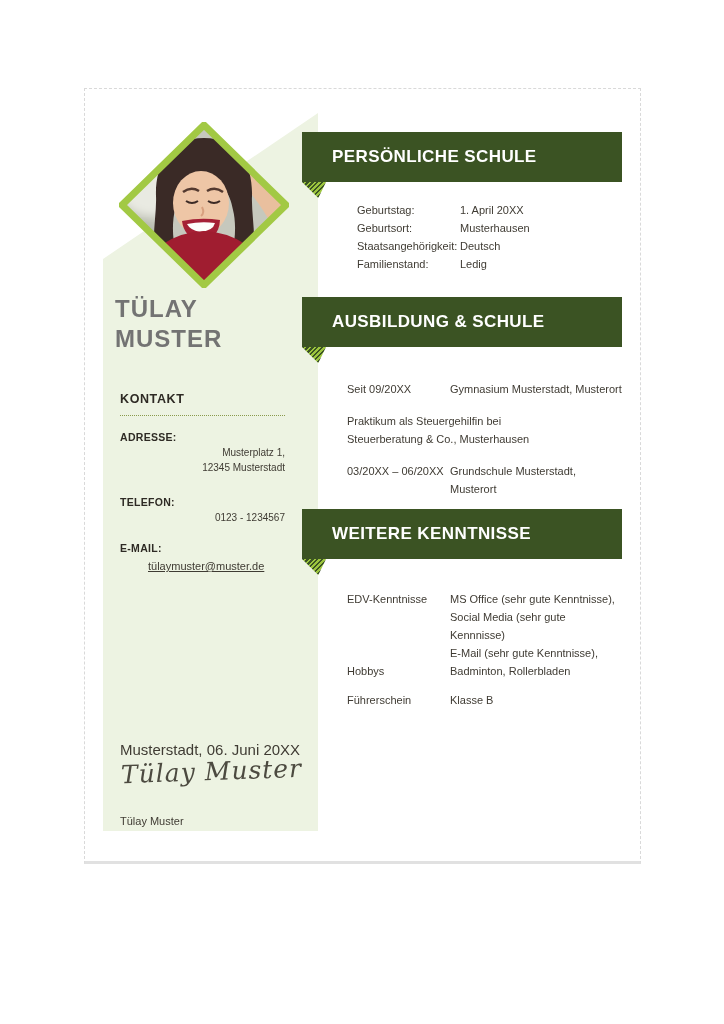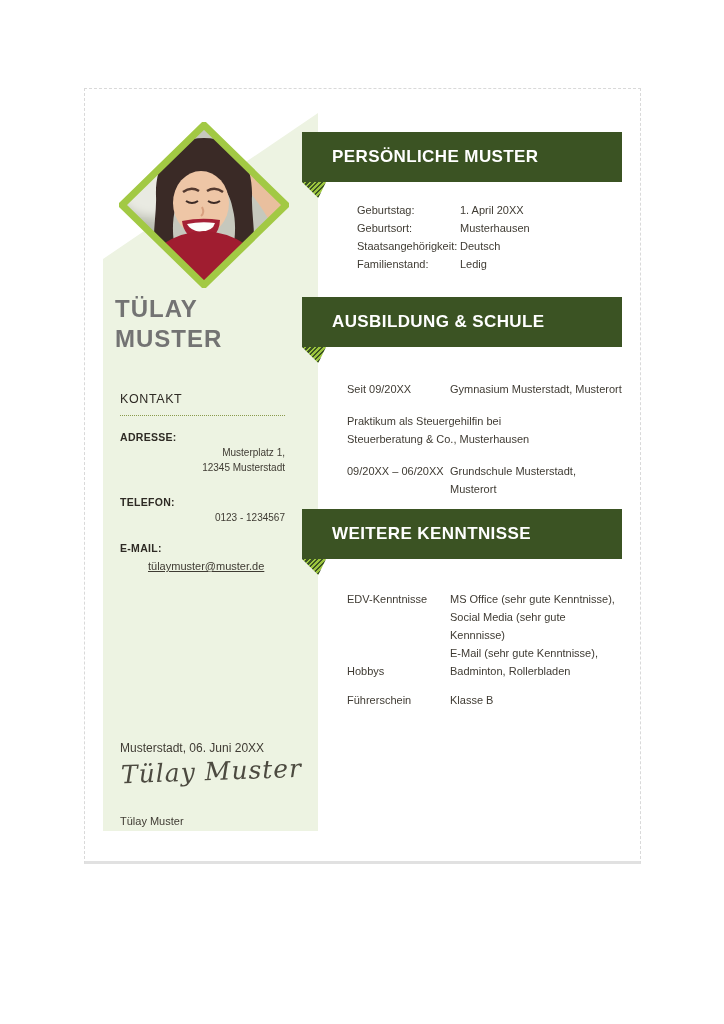--- a/index.html
+++ b/index.html
@@ -28,29 +28,29 @@
     clip-path:polygon(0 146px,100% 0,100% 100%,0 100%);
   }
   .photo-wrap{position:absolute;left:34px;top:33px;width:170px;height:166px;}
   .name-block{
     position:absolute;left:30px;top:205px;width:175px;
     font-size:24px;font-weight:bold;line-height:30px;letter-spacing:1px;
     color:#737373;
   }
   .contact-block{position:absolute;left:35px;top:303px;width:165px;}
   .contact-heading{
-    font-size:12.5px;font-weight:normal;letter-spacing:.6px;color:#2e2a24;
+    font-size:12.5px;font-weight:bold;letter-spacing:.6px;color:#2e2a24;
     padding-bottom:9px;border-bottom:1px dotted #8a9a4b;margin-bottom:14px;
   }
   .field-label{font-size:10.5px;font-weight:bold;letter-spacing:.3px;color:#2e2a24;line-height:15px;}
   .field-value{font-size:10px;line-height:15px;text-align:right;}
   .gap-20{margin-top:20px;}
   .gap-16{margin-top:16px;}
   .email-link{color:#3f3b33;text-decoration:underline;font-size:11px;line-height:15px;display:inline-block;margin-left:28px;}
-  .date-line{position:absolute;left:35px;top:652px;font-size:12px;}
+  .date-line{position:absolute;left:35px;top:652px;font-size:15px;}
   .signature-script{
     position:absolute;left:36px;top:668px;
     font-family:"DejaVu Serif",serif;font-style:italic;font-size:25px;
     color:#4c4a40;letter-spacing:1px;transform:rotate(-2deg);white-space:nowrap;
   }
   .signature-name{position:absolute;left:35px;top:726px;font-size:11px;}
   
   .main-column{position:absolute;left:217px;top:0;width:323px;height:776px;}
   .section{position:absolute;left:0;width:320px;}
   .sec-0{top:43px;}
@@ -138,21 +138,21 @@
     <a href="#" class="email-link">tülaymuster@muster.de</a>
   </div>
 
   <div class="date-line">Musterstadt, 06. Juni 20XX</div>
   <div class="signature-script">Tülay Muster</div>
   <div class="signature-name">Tülay Muster</div>
 
   <div class="main-column">
       <div class="section sec-0">
     <div class="section-bar">
-      <div class="section-title">PERSÖNLICHE MUSTER</div>
+      <div class="section-title">PERSÖNLICHE SCHULE</div>
       <div class="fold"></div>
     </div>
     <div class="rows">
           <div class="row">
             <div class="row-label">Geburtstag:</div>
             <div class="row-value">
               <div>1. April 20XX</div>
             </div>
           </div>
           <div class="row">
@@ -187,21 +187,21 @@
               <div>Gymnasium Musterstadt, Musterort</div>
             </div>
           </div>
           <div class="row">
             <div class="row-value">
               <div>Praktikum als Steuergehilfin bei</div>
               <div>Steuerberatung &amp; Co., Musterhausen</div>
             </div>
           </div>
           <div class="row">
-            <div class="row-label">09/20XX – 06/20XX</div>
+            <div class="row-label">03/20XX – 06/20XX</div>
             <div class="row-value">
               <div>Grundschule Musterstadt, Musterort</div>
             </div>
           </div>
         </div>
   </div>
       <div class="section sec-2">
     <div class="section-bar">
       <div class="section-title">WEITERE KENNTNISSE</div>
       <div class="fold"></div>

